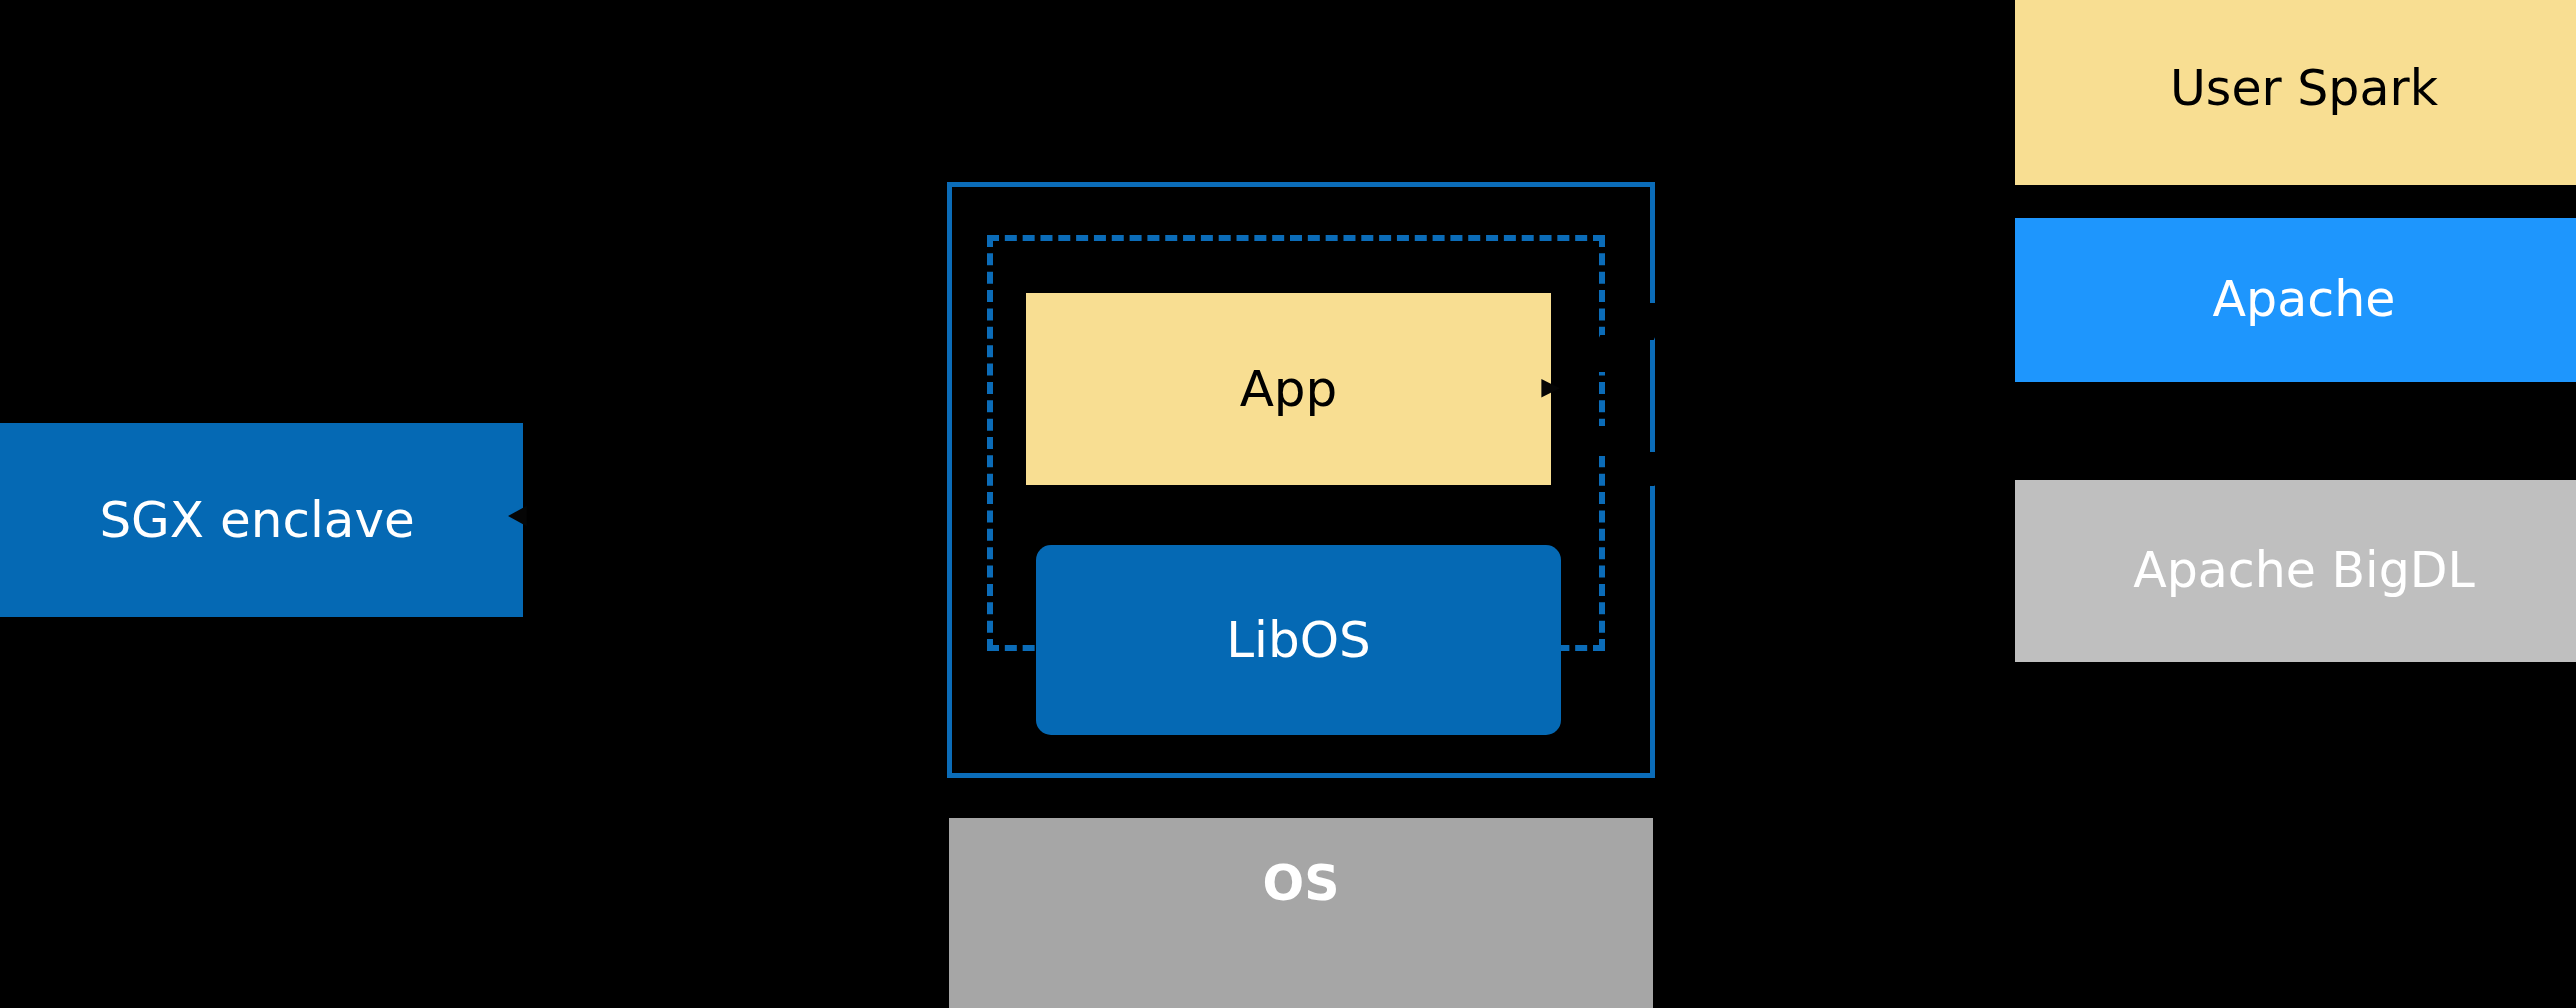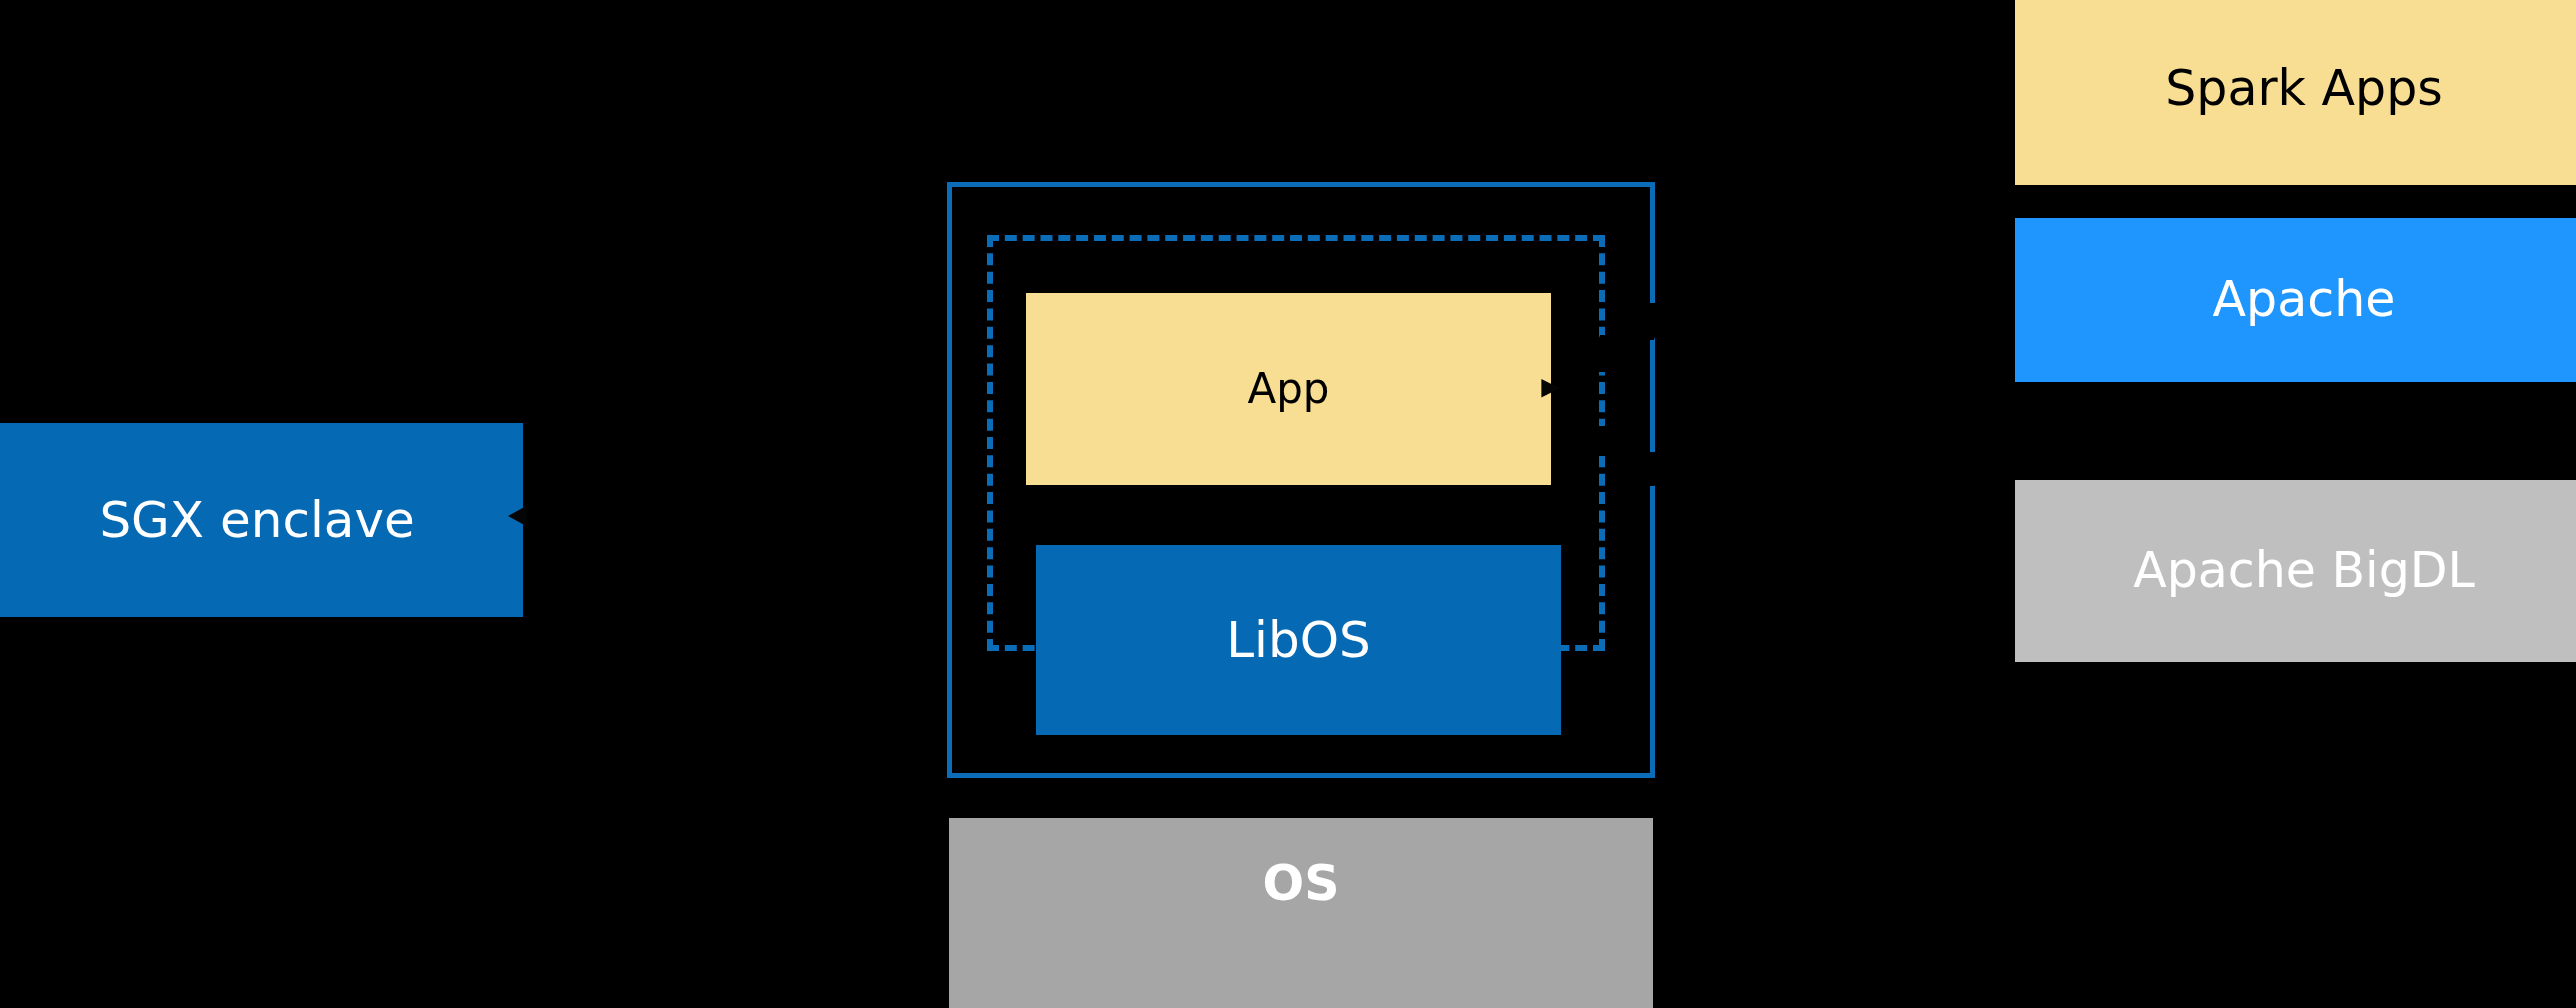--- a/index.html
+++ b/index.html
@@ -52,30 +52,31 @@
     border: 6.7px dashed #0B6CB8;
     background: transparent;
   }
   #app-box {
     left: 1026px;
     top: 293px;
     width: 525px;
     height: 192px;
     background: #F8DE92;
     color: #000000;
-    font-size: 42px;
+    font-size: 50px;
   }
   #libos-box {
     left: 1036px;
     top: 545px;
     width: 525px;
     height: 190px;
     background: #0569B4;
     color: #FFFFFF;
     font-size: 50px;
+    border-radius: 15px;
   }
   #os-box {
     left: 949px;
     top: 818px;
     width: 704px;
     height: 201px;
     background: #A6A6A6;
     color: #FFFFFF;
     font-size: 49px;
     font-weight: bold;
@@ -159,21 +160,21 @@
 
   <div class="box" id="libos-box">
     <span>LibOS</span>
   </div>
 
   <div class="box" id="os-box">
     <span>OS</span>
   </div>
 
   <div class="box" id="user-apps-box">
-    <span>Spark Apps</span>
+    <span>User Spark</span>
   </div>
 
   <div class="box" id="bigdl-box">
     <span>Apache</span>
   </div>
 
   <div class="box" id="apache-spark-box">
     <span>Apache BigDL</span>
   </div>
 

